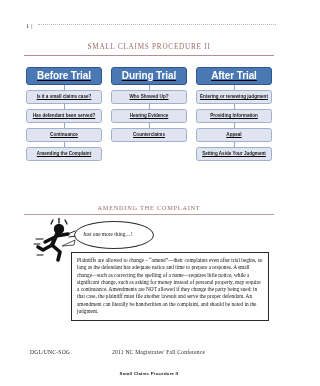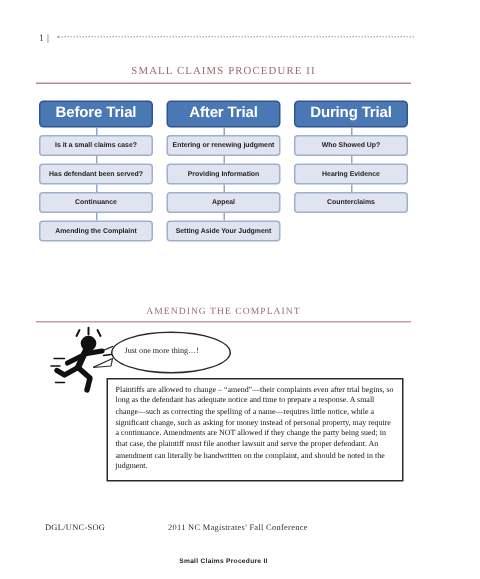--- a/index.html
+++ b/index.html
@@ -68,20 +68,21 @@
     top: 67px;
     width: 246px;
     display: flex;
     justify-content: space-between;
   }
   .flow-col {
     width: 76px;
     display: flex;
     flex-direction: column;
     align-items: center;
+    text-decoration: underline;
   }
   .col-head {
     width: 76px;
     box-sizing: border-box;
     background: #4a78b4;
     border: 1px solid #2f5party;
     border: 1px solid #2f568e;
     border-radius: 3px;
     color: #ffffff;
     font-family: "Liberation Sans", sans-serif;
@@ -255,41 +256,41 @@
     <div class="node">Is it a small claims case?</div>
     <div class="connector"></div>
     <div class="node">Has defendant been served?</div>
     <div class="connector"></div>
     <div class="node">Continuance</div>
     <div class="connector"></div>
     <div class="node">Amending the Complaint</div>
   </div>
 
   <div class="flow-col">
-    <div class="col-head">After Trial</div>
-    <div class="connector"></div>
-    <div class="node">Entering or renewing judgment</div>
-    <div class="connector"></div>
-    <div class="node">Providing Information</div>
-    <div class="connector"></div>
-    <div class="node">Appeal</div>
-    <div class="connector"></div>
-    <div class="node">Setting Aside Your Judgment</div>
-  </div>
-
-  <div class="flow-col">
     <div class="col-head">During Trial</div>
     <div class="connector"></div>
     <div class="node">Who Showed Up?</div>
     <div class="connector"></div>
     <div class="node">Hearing Evidence</div>
     <div class="connector"></div>
     <div class="node">Counterclaims</div>
     <div class="connector blank"></div>
     <div class="node ghost"></div>
+  </div>
+
+  <div class="flow-col">
+    <div class="col-head">After Trial</div>
+    <div class="connector"></div>
+    <div class="node">Entering or renewing judgment</div>
+    <div class="connector"></div>
+    <div class="node">Providing Information</div>
+    <div class="connector"></div>
+    <div class="node">Appeal</div>
+    <div class="connector"></div>
+    <div class="node">Setting Aside Your Judgment</div>
   </div>
 
 </div>
 
 <div class="section-title">Amending the Complaint</div>
 <div class="section-rule"></div>
 
 <div class="figure">
   <svg width="52" height="48" viewBox="0 0 52 48" xmlns="http://www.w3.org/2000/svg">
 

